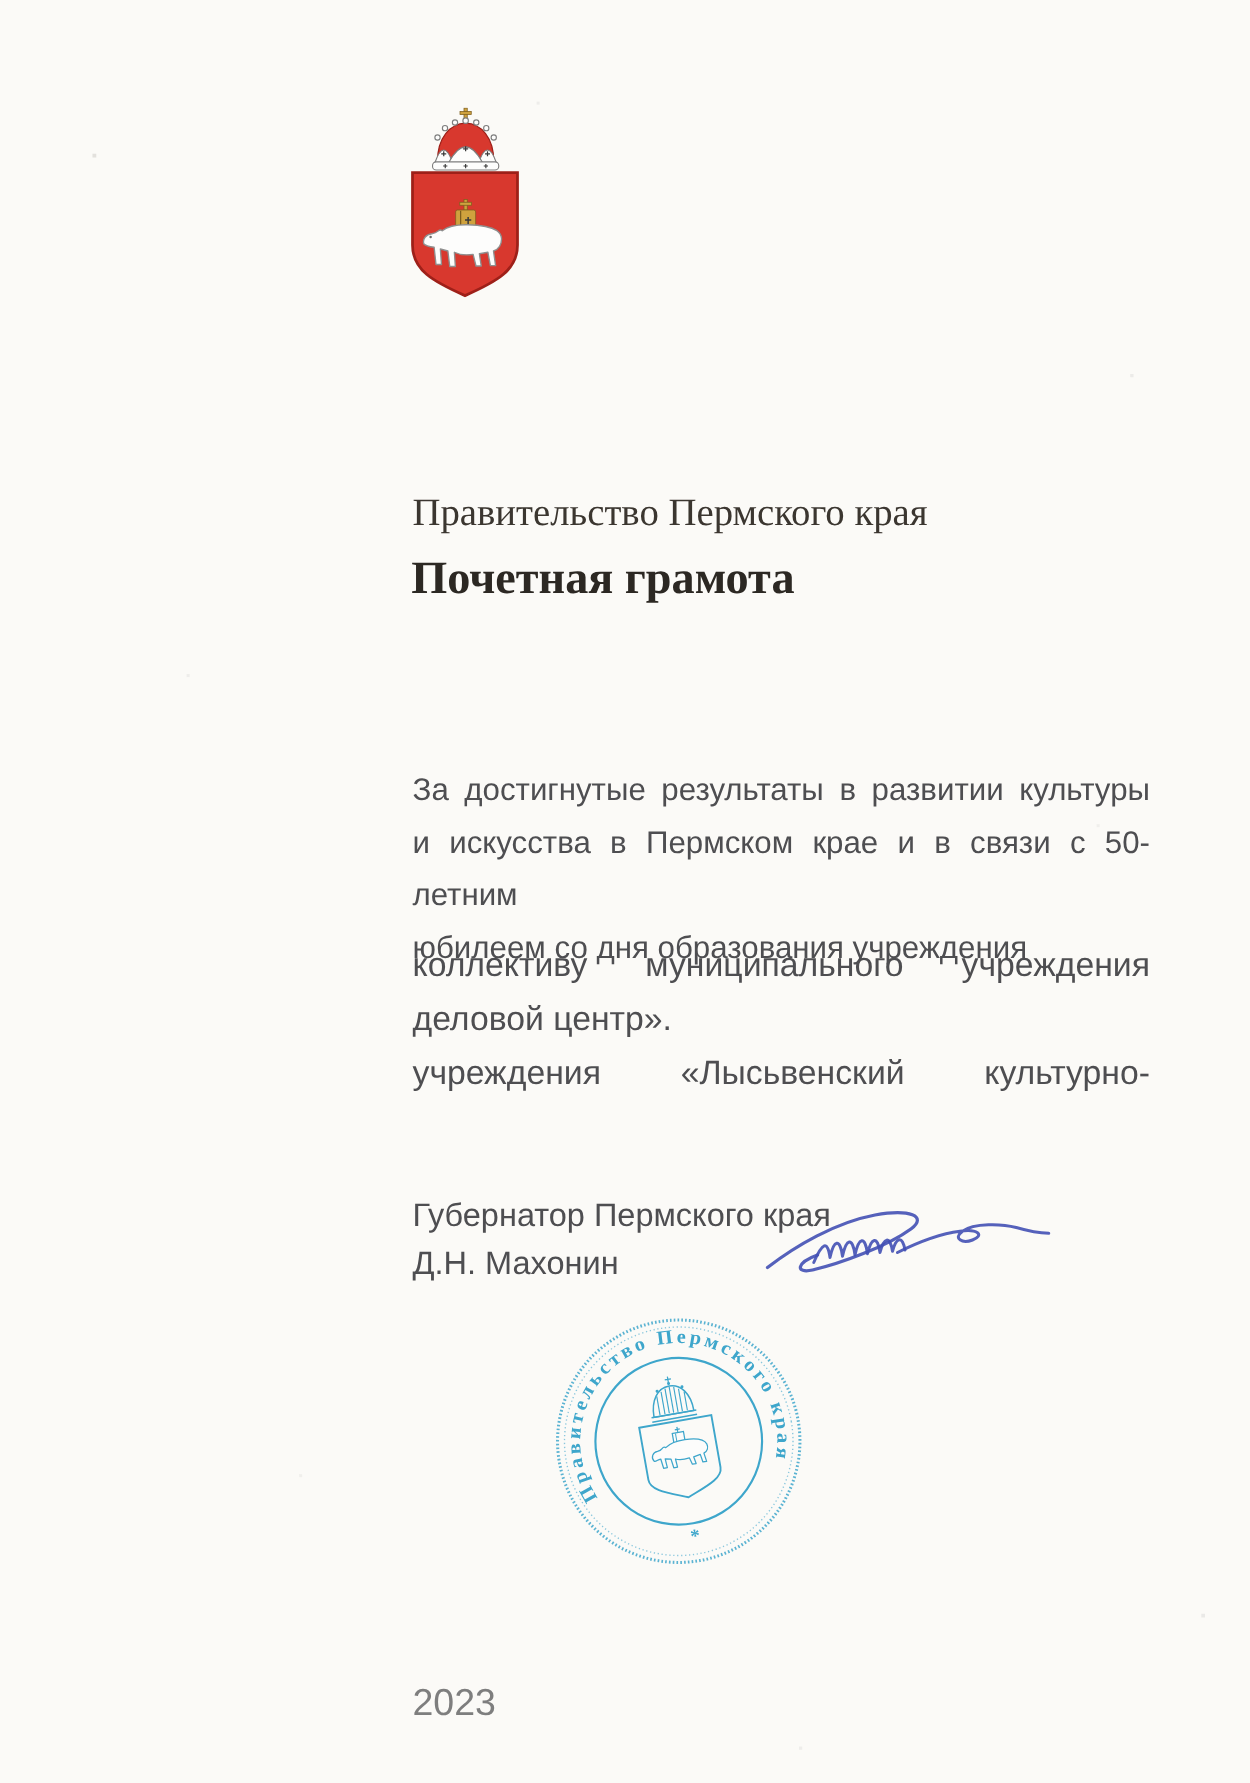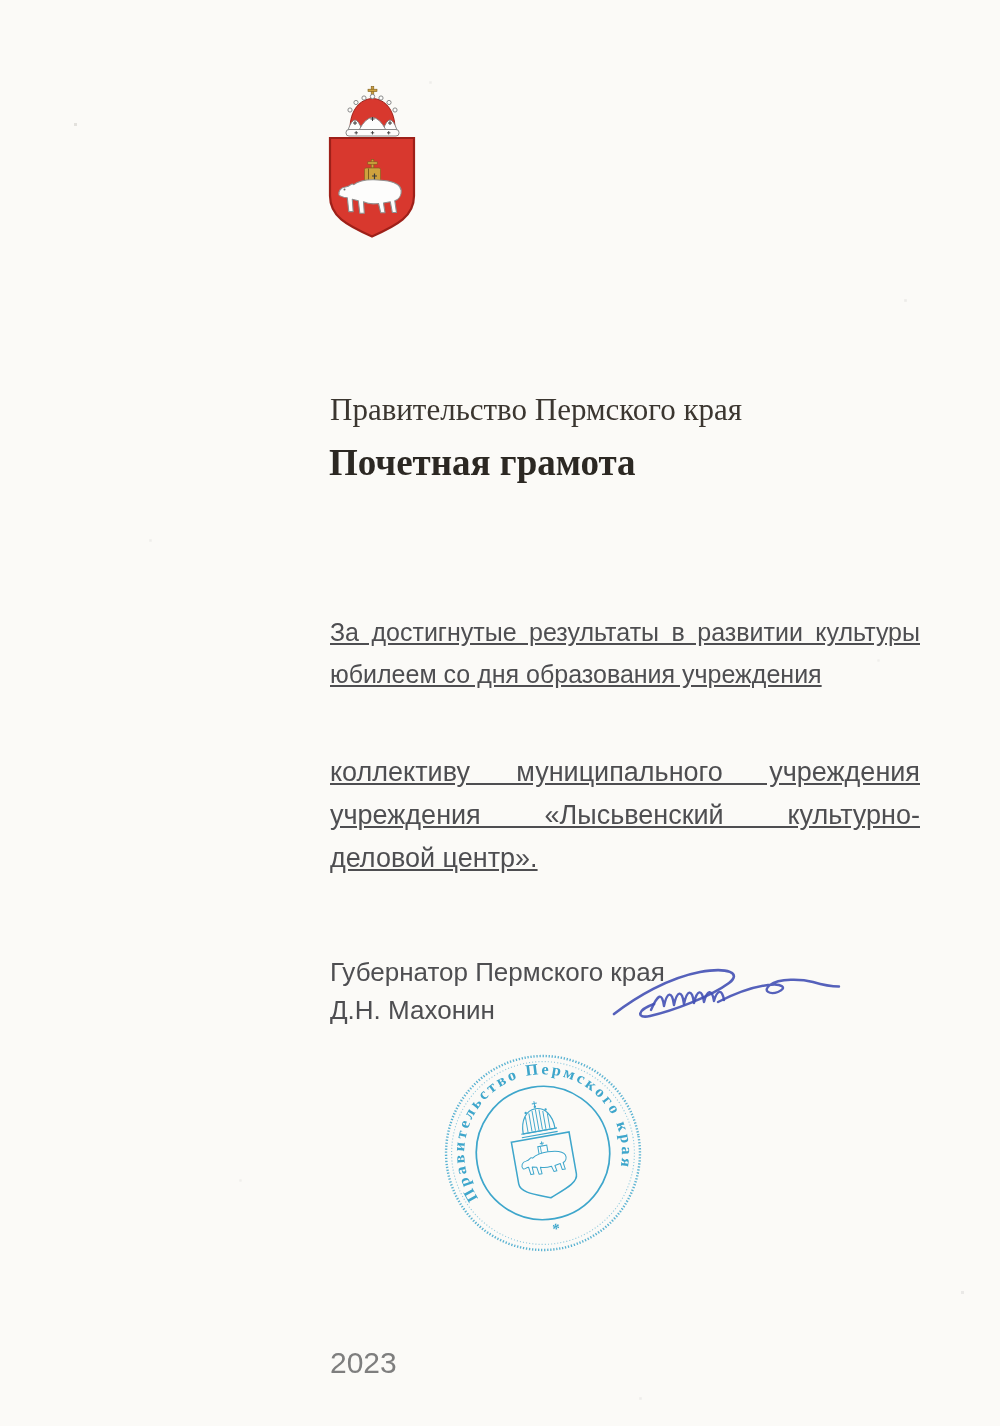--- a/index.html
+++ b/index.html
@@ -39,21 +39,21 @@
     font-family:"Liberation Serif",serif;
     font-weight:bold;font-size:37px;line-height:60px;
     color:var(--title-color,#2c2823);
   }
   .paragraph{
     position:absolute;left:330px;width:590px;
     color:var(--body-text,#4e4e51);
   }
   .reason{top:611px;font-size:25px;line-height:42px;}
   .recipient{top:751px;font-size:27px;line-height:43px;}
-  .jline{text-align:justify;text-align-last:justify;text-decoration:underline;}
+  .jline{text-align:justify;text-align-last:justify;}
   .jline.last{text-align-last:left;}
   .signer{
     position:absolute;left:330px;top:953px;width:360px;
     font-size:26px;line-height:38px;
     color:var(--body-text,#4e4e51);
   }
   .signature{position:absolute;left:606px;top:950px;width:238px;height:88px;}
   .sig-stroke{stroke:var(--signature-blue,#4250b4);fill:none;stroke-linecap:round;stroke-linejoin:round;opacity:.9;}
   .stamp{position:absolute;left:442px;top:1052px;width:202px;height:202px;opacity:.92;}
   .st{stroke:var(--stamp-blue,#2e9fc8);fill:none;}
@@ -154,26 +154,27 @@
         C15,111.3 12.3,110.6 11,109 Z"></path>
       <circle cx="16.5" cy="103.5" r="1" fill="#6d6d6d"></circle>
     </g>
   </svg>
 
   <div class="org-line">Правительство Пермского края</div>
   <div class="doc-title">Почетная грамота</div>
 
   <div class="paragraph reason">
       <div class="jline">За достигнутые результаты в развитии культуры</div>
+      <div class="jline">и искусства в Пермском крае и в связи с 50-летним</div>
       <div class="jline last">юбилеем со дня образования учреждения</div>
     </div>
   <div class="paragraph recipient">
       <div class="jline">коллективу муниципального учреждения</div>
+      <div class="jline last">деловой центр».</div>
       <div class="jline">учреждения «Лысьвенский культурно-</div>
-      <div class="jline last">деловой центр».</div>
     </div>
 
   <div class="signer">
     <div>Губернатор Пермского края</div>
     <div>Д.Н. Махонин</div>
   </div>
 
   <svg class="signature" viewBox="0 0 238 88" aria-hidden="true">
     <path class="sig-stroke" stroke-width="2.6" d="M8,64 C30,47 62,28 94,22 C122,17 136,23 123,33 C104,47 66,61 44,66 C30,69 31,60 48,54"></path>
     <path class="sig-stroke" stroke-width="2.4" d="M45,60 C52,44 56,42 58,56 C61,42 66,40 68,55 C71,41 76,39 78,54 C81,40 86,38 88,53 C91,40 96,38 98,52 C101,40 106,38 108,51 C111,40 116,38 118,50"></path>

